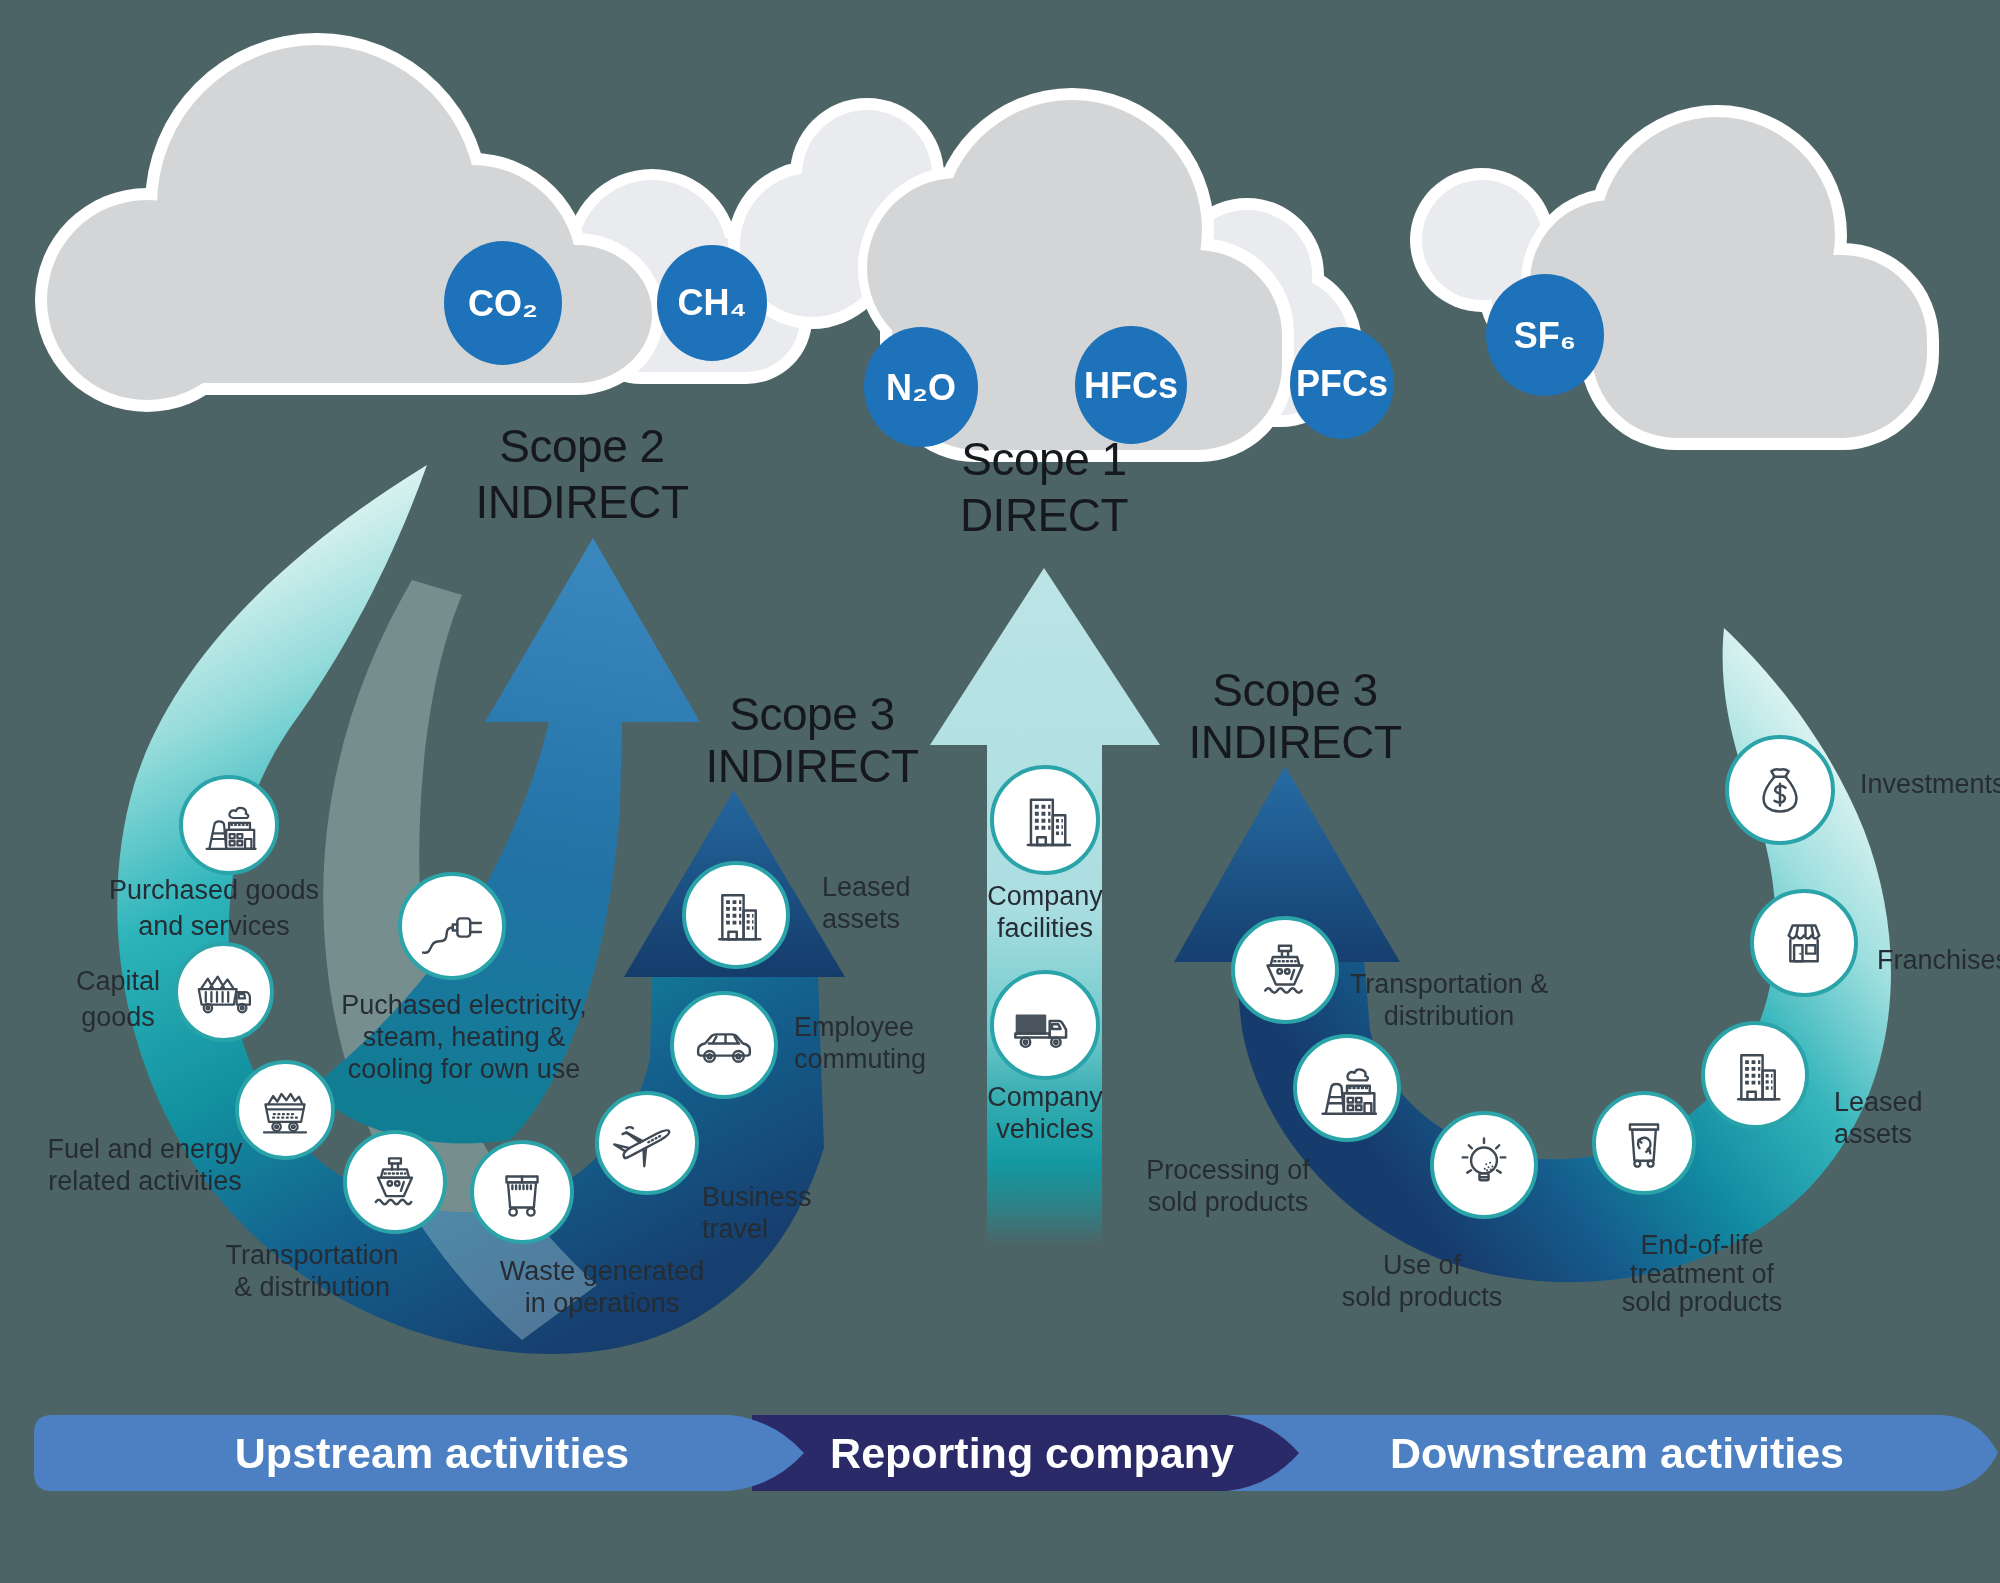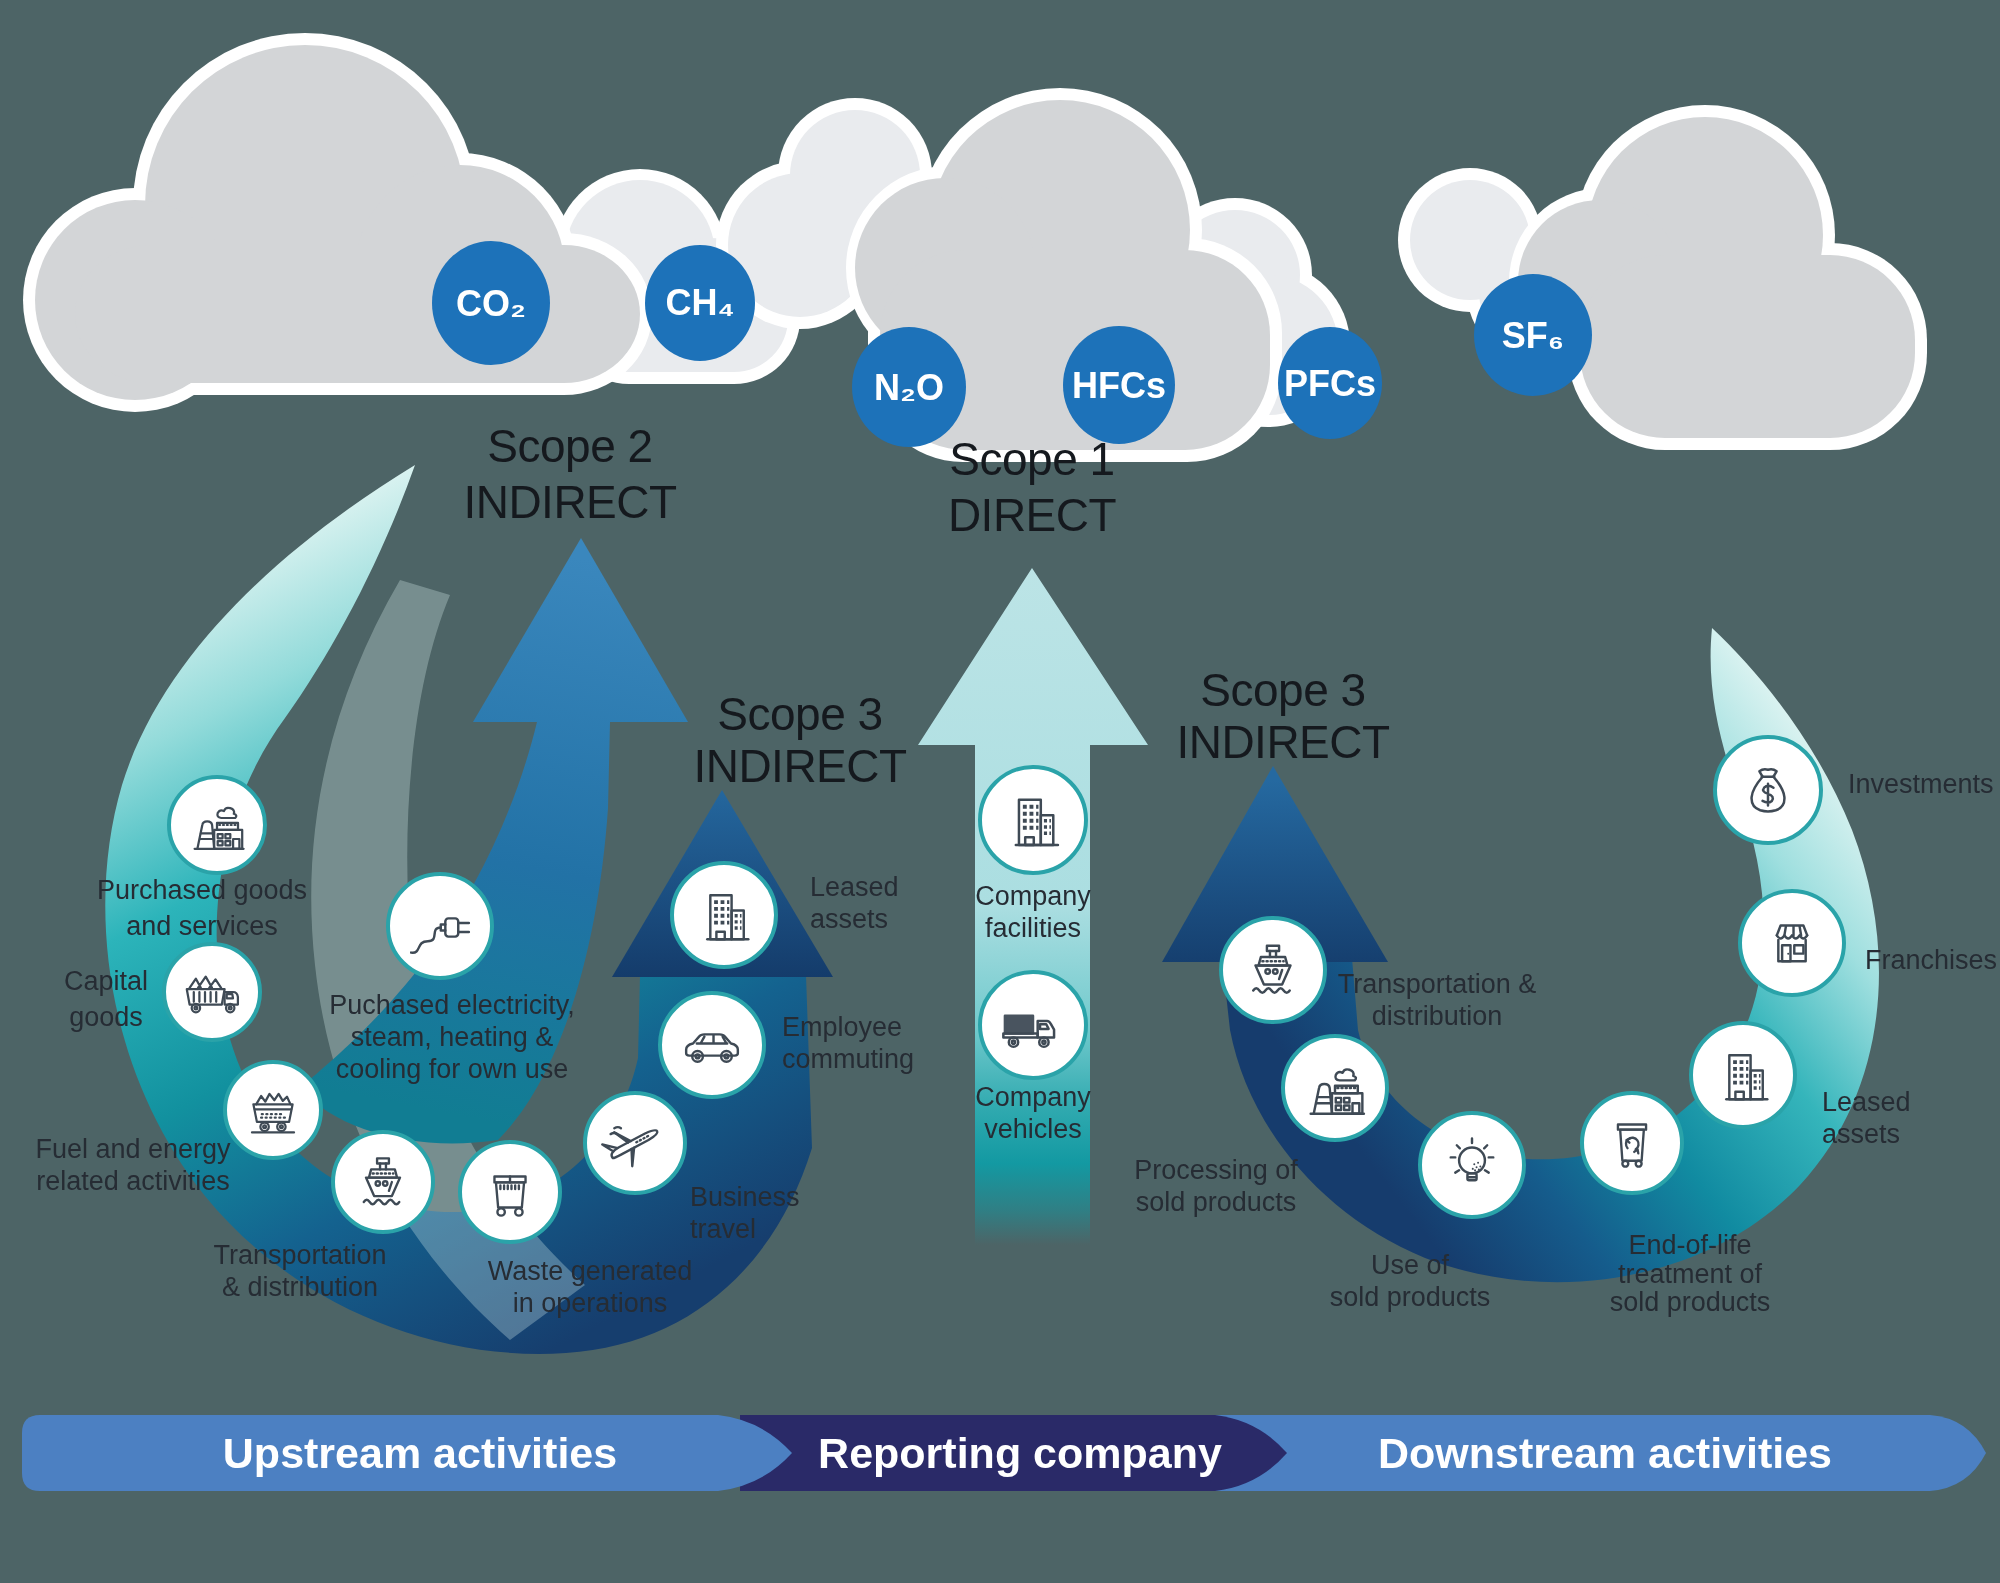--- a/index.html
+++ b/index.html
@@ -1,16 +1,16 @@
 <!DOCTYPE html>
 <html><head>
 <meta charset="utf-8">
 <style>
   html,body{margin:0;padding:0;background:#4d6466;}
-  .stage{width:1792px;height:1583px;position:relative;font-family:"Liberation Sans","DejaVu Sans",sans-serif;}
+  .stage{width:1792px;height:1583px;position:relative;font-family:"Liberation Sans","DejaVu Sans",sans-serif;margin-left:12px;}
   svg{display:block;}
   text{font-family:"Liberation Sans","DejaVu Sans",sans-serif;}
   .h{font-size:46px;fill:#15191e;letter-spacing:-0.5px;}
   .lbl{font-size:27px;fill:#262c34;}
   .gas{font-size:36px;font-weight:bold;fill:#ffffff;}
   .banner-t{font-size:43px;font-weight:bold;fill:#ffffff;}
 </style>
 </head>
 <body>
 

